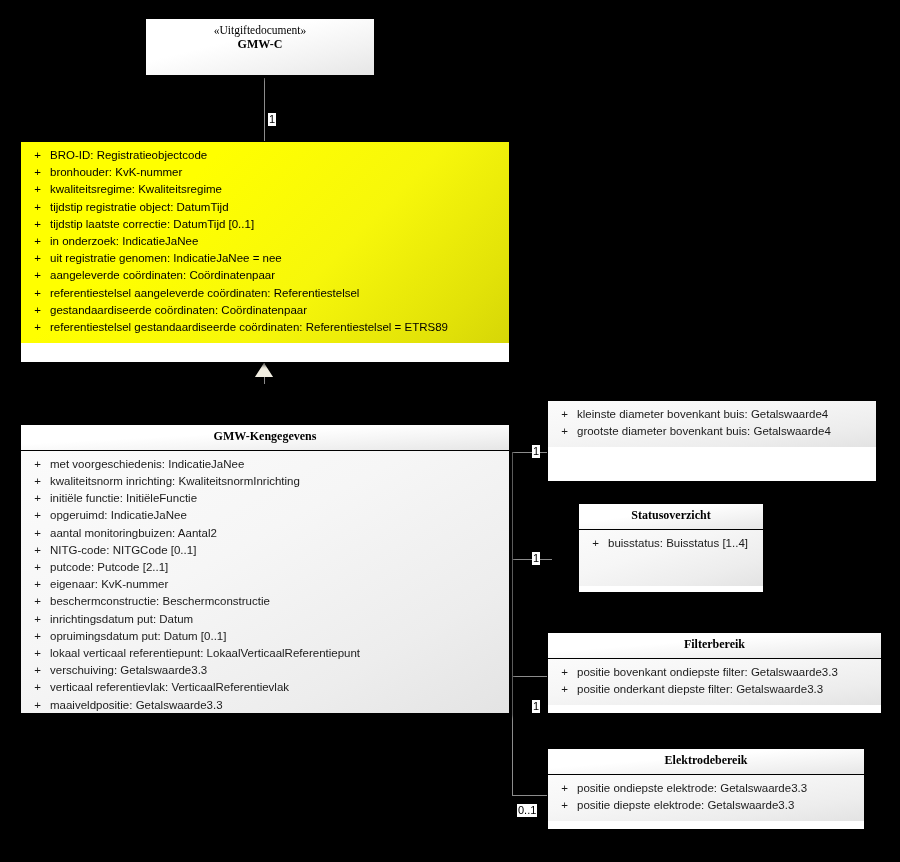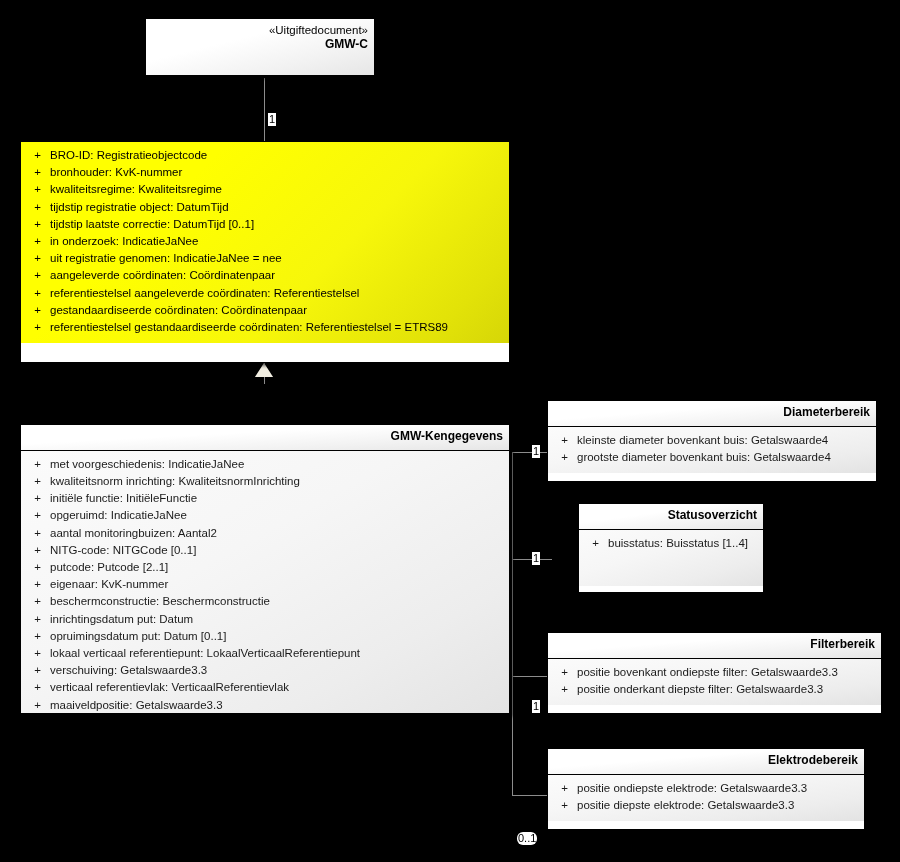--- a/index.html
+++ b/index.html
@@ -28,28 +28,29 @@
   .uml-class {
     position: absolute;
     box-sizing: border-box;
     border: 1px solid #000000;
     background: #ffffff;
     box-shadow: 3px 3px 3px rgba(0,0,0,0.55);
     overflow: hidden;
   }
   .uml-class .name-band {
     box-sizing: border-box;
-    text-align: right;
+    text-align: center;
     font-weight: bold;
     font-size: 12px;
     color: #000000;
     line-height: 1.15;
     padding: 5px 6px 6px 6px;
     border-bottom: 1px solid #000000;
     background: linear-gradient(to bottom right, #ffffff 0%, #ffffff 38%, #f2f2f2 72%, #e6e6e6 100%);
+    font-family: Liberation Serif, serif;
   }
   .uml-class .stereotype {
     display: block;
     font-weight: normal;
     font-size: 11.5px;
     color: #000000;
     margin-bottom: 1px;
   }
   .uml-class .attr-band {
     box-sizing: border-box;
@@ -248,23 +249,20 @@
           <span class="sig">verticaal referentievlak: VerticaalReferentievlak</span>
         </div>
       <div class="attr">
           <span class="vis">+</span>
           <span class="sig">maaiveldpositie: Getalswaarde3.3</span>
         </div>
     </div>
   </div>
 
   <div class="uml-class" style="left:547px; top:400px; width:330px; height:82px;">
-    <div class="name-band">
-      <span>Diameterbereik</span>
-    </div>
     <div class="attr-band">
       <div class="attr">
           <span class="vis">+</span>
           <span class="sig">kleinste diameter bovenkant buis: Getalswaarde4</span>
         </div>
       <div class="attr">
           <span class="vis">+</span>
           <span class="sig">grootste diameter bovenkant buis: Getalswaarde4</span>
         </div>
     </div>
@@ -311,15 +309,15 @@
           <span class="vis">+</span>
           <span class="sig">positie diepste elektrode: Getalswaarde3.3</span>
         </div>
     </div>
   </div>
 
   <div class="mult" style="left:268px; top:113px;">1</div>
   <div class="mult" style="left:532px; top:445px;">1</div>
   <div class="mult" style="left:532px; top:552px;">1</div>
   <div class="mult" style="left:532px; top:700px;">1</div>
-  <div class="mult" style="left:517px; top:832px;border-radius:6px;">0..1</div>
+  <div class="mult" style="left:517px; top:804px;">0..1</div>
 
 </div>
 
 </body></html>

